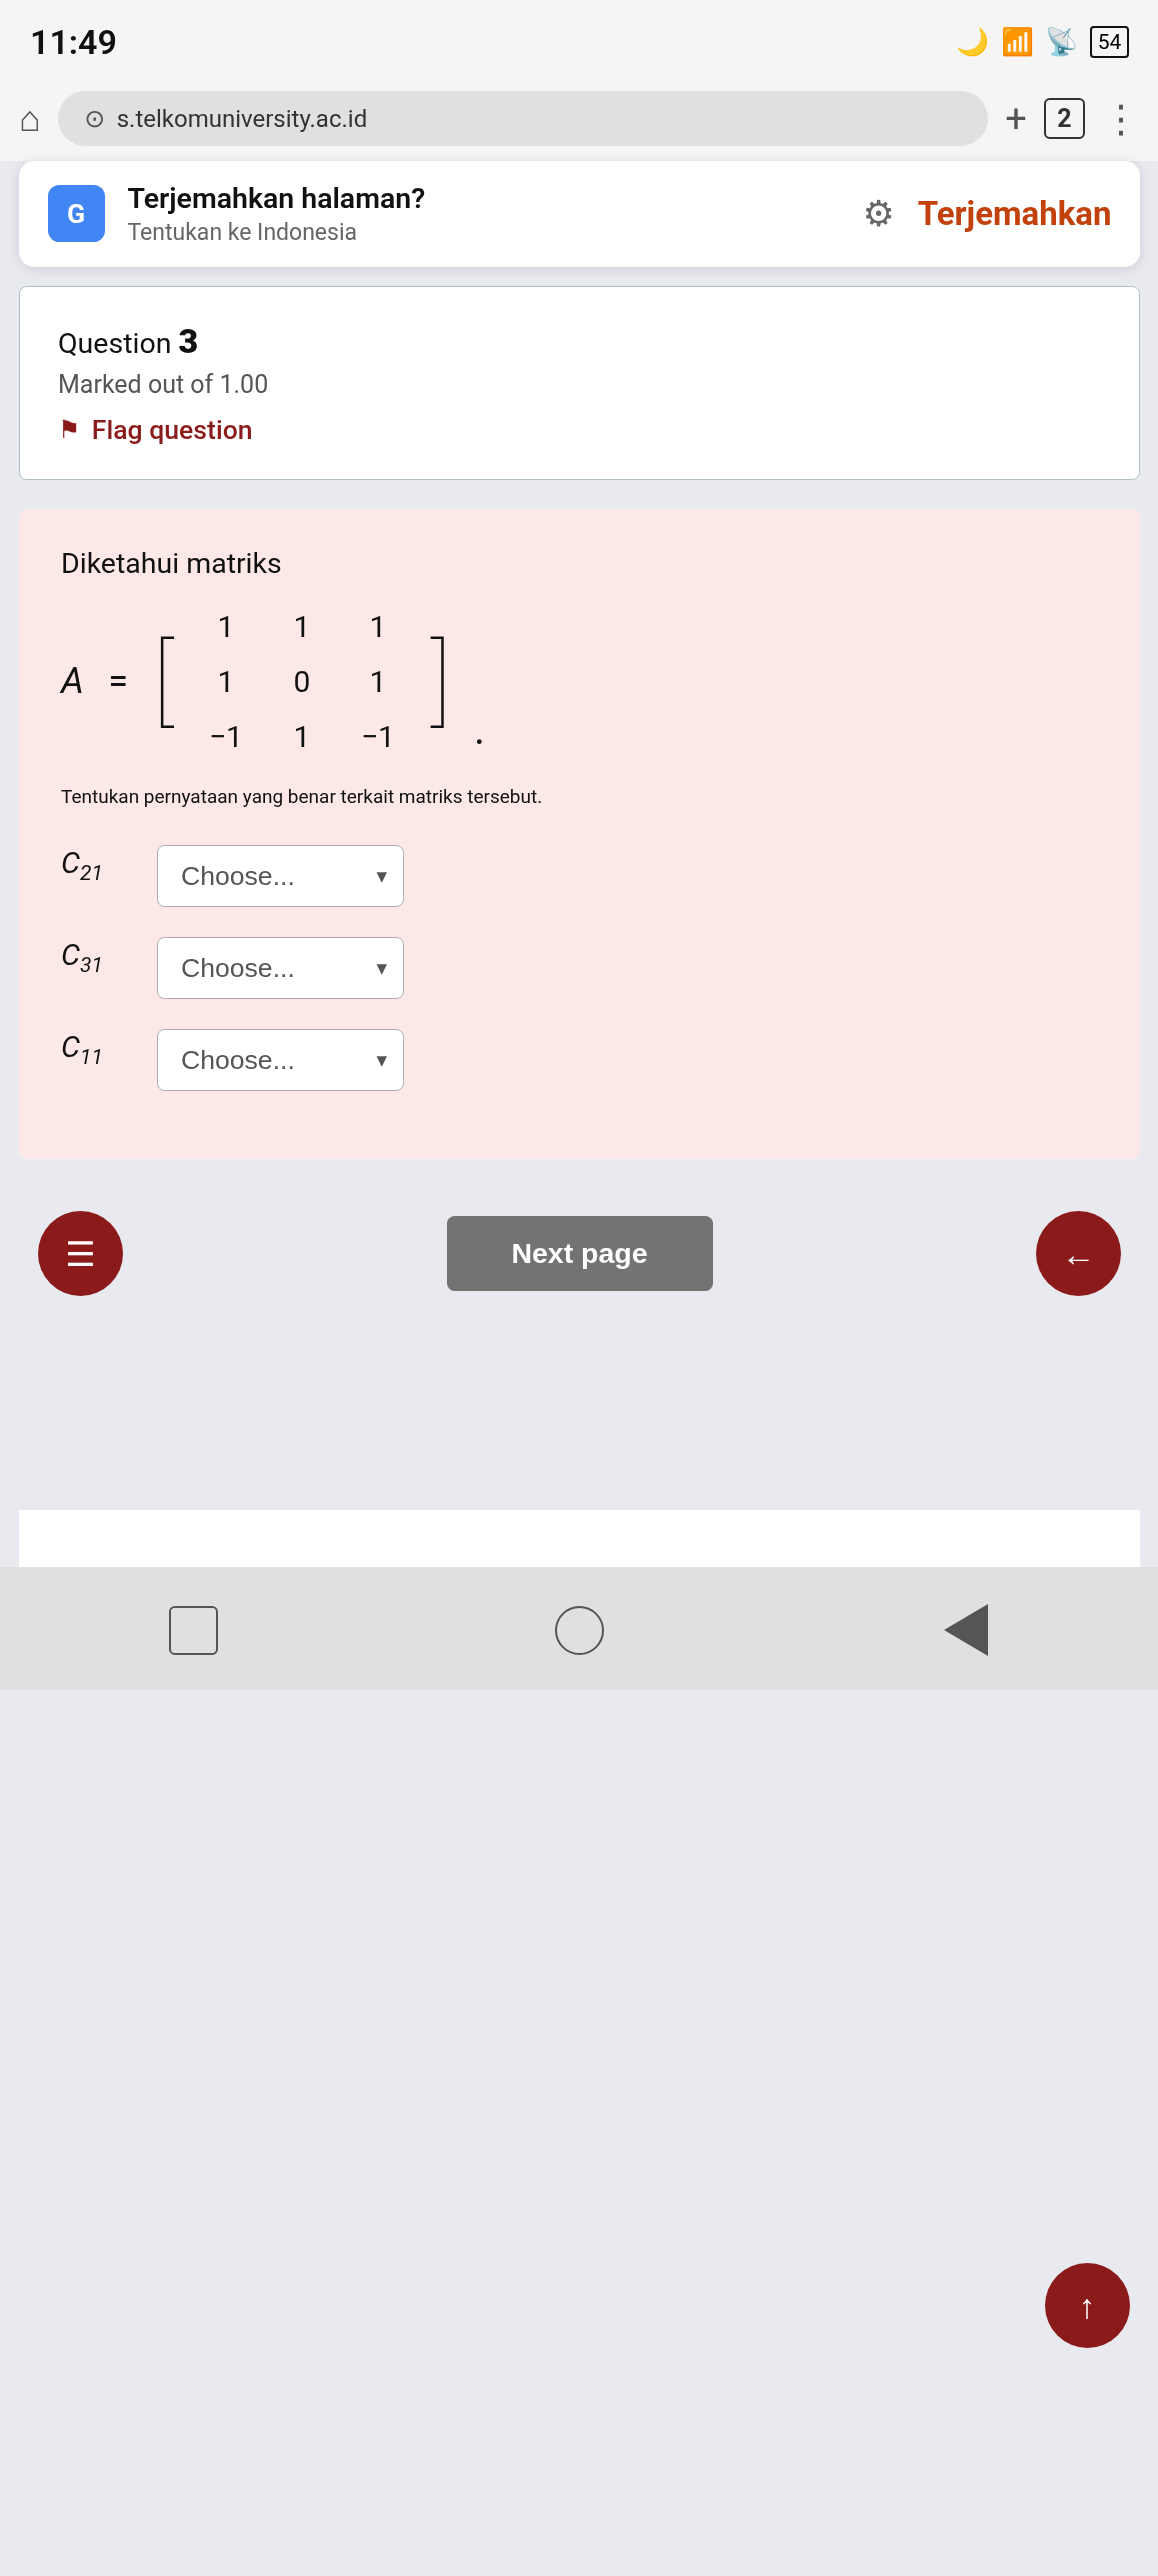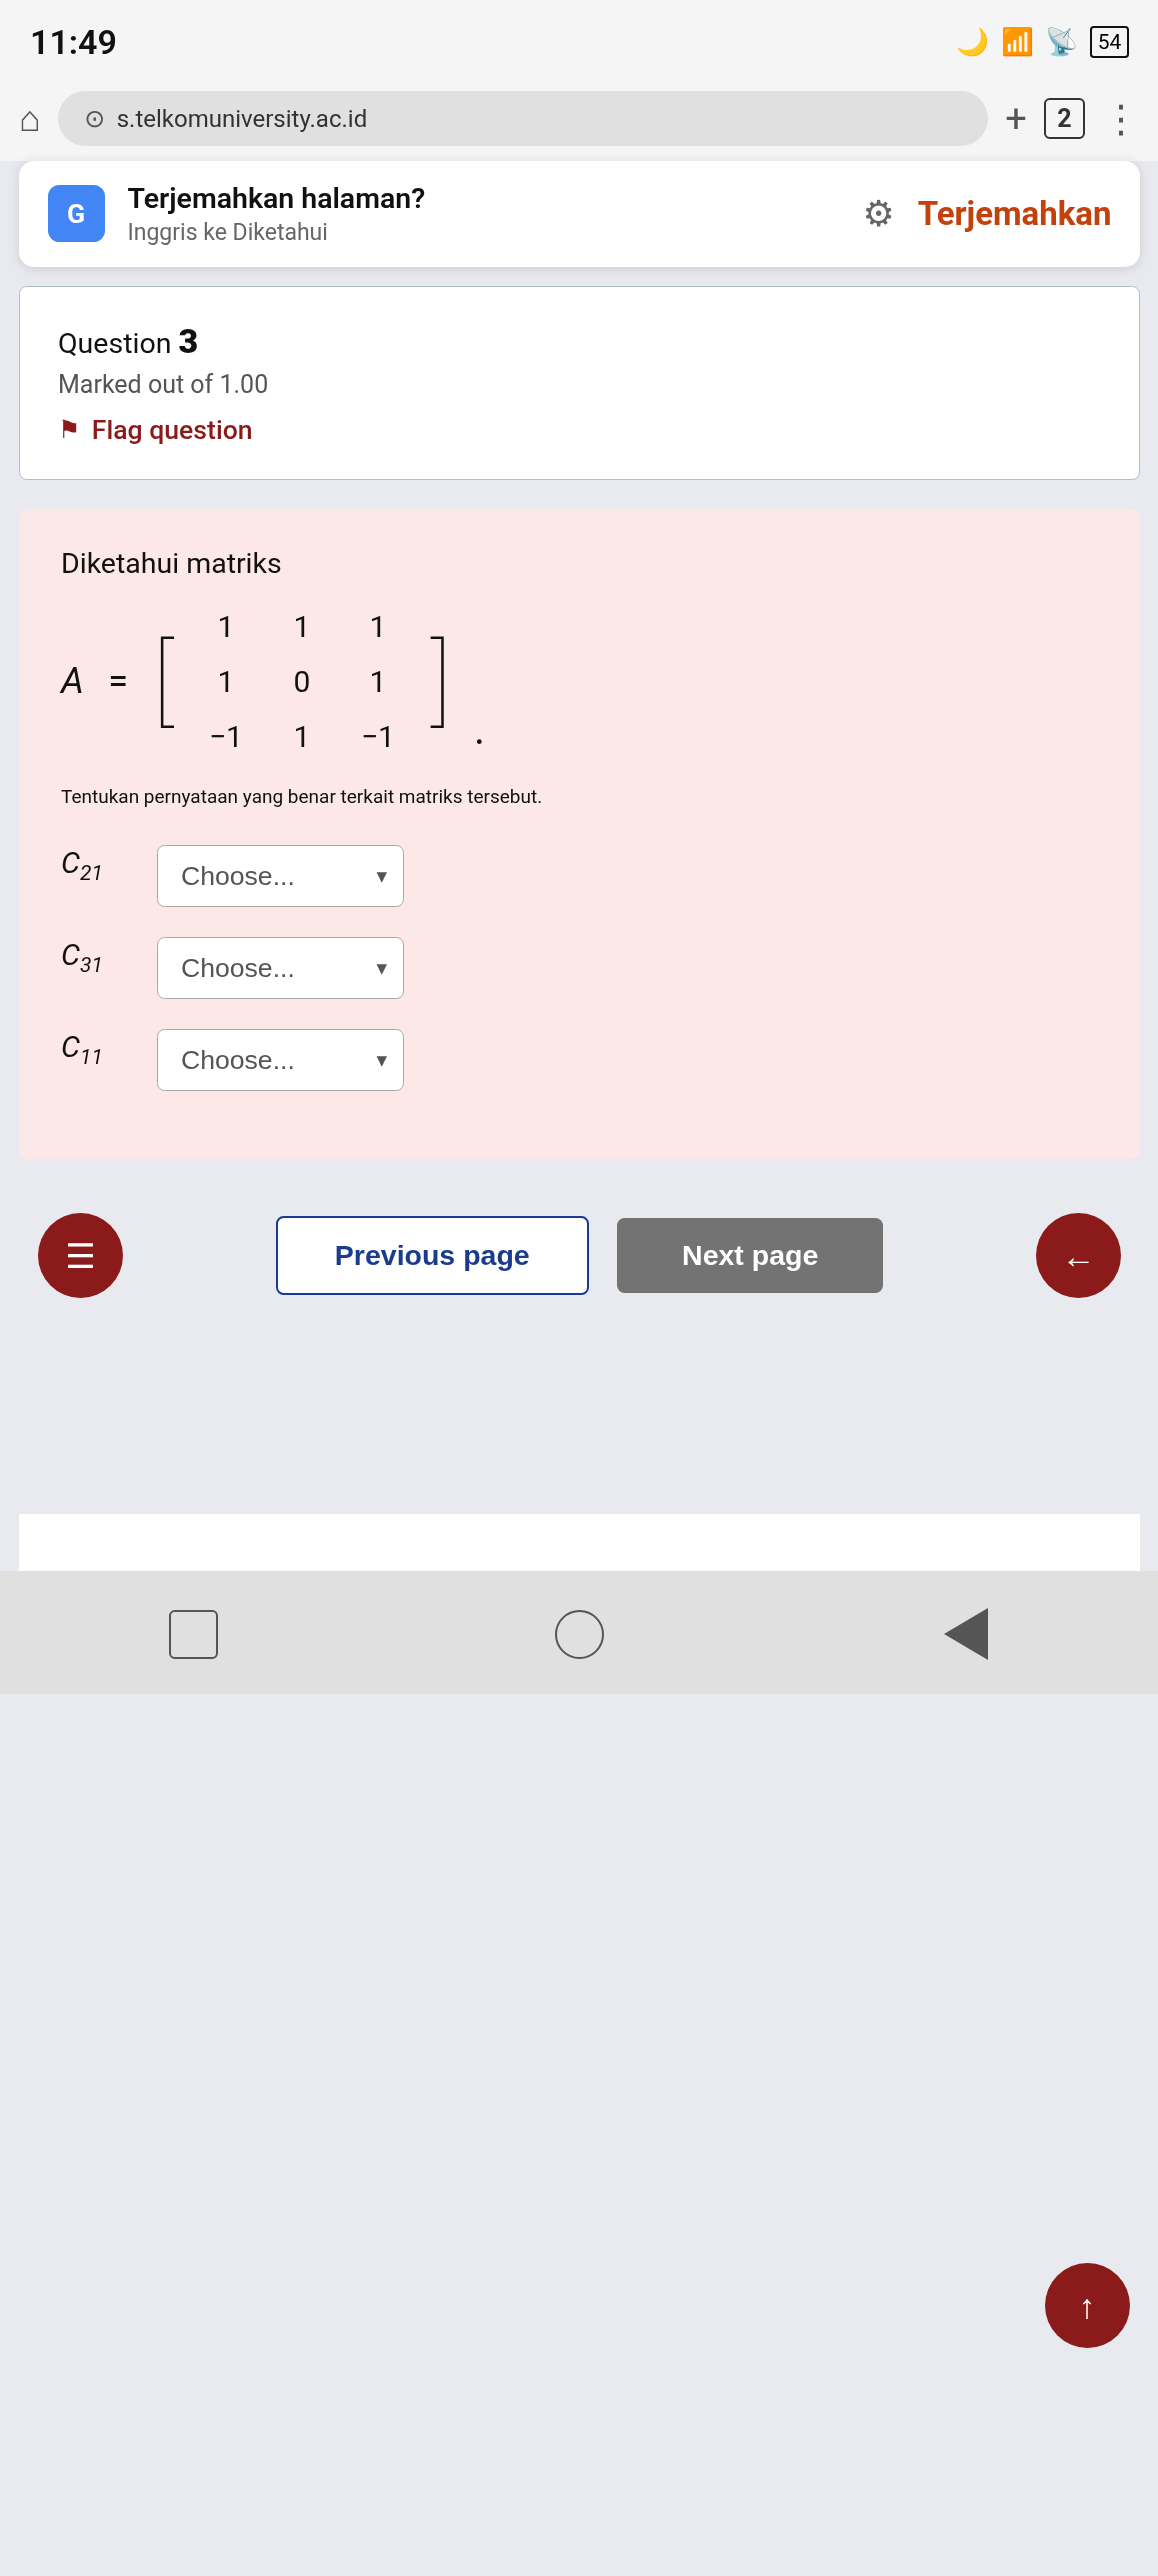--- a/index.html
+++ b/index.html
@@ -466,21 +466,21 @@
   <span class="browser-tabs-btn">2</span>
   <span class="browser-menu-btn">⋮</span>
 </div>
 
 <div class="translate-bar">
   <div class="translate-logo">
     <span class="translate-logo-inner">G</span>
   </div>
   <div class="translate-text-block">
     <div class="translate-title">Terjemahkan halaman?</div>
-    <div class="translate-subtitle">Inggris ke Diketahui</div>
+    <div class="translate-subtitle">Tentukan ke Indonesia</div>
   </div>
   <span class="translate-gear">⚙</span>
   <span class="translate-action">Terjemahkan</span>
 </div>
 
 <div class="main-content">
 
   <div class="question-card">
     <div class="question-header">
       <span>Question</span>
@@ -552,21 +552,20 @@
         <span class="dropdown-chevron">▾</span>
       </div>
     </div>
 
   </div>
 
   <div class="nav-bar">
     <div class="nav-hamburger">
       <span class="hamburger-icon">☰</span>
     </div>
-    <button class="btn-prev">Previous page</button>
     <button class="btn-next">Next page</button>
     <div class="nav-back">
       <span class="back-arrow">←</span>
     </div>
   </div>
 
 </div>
 
 <div class="spacer-section"></div>
 

